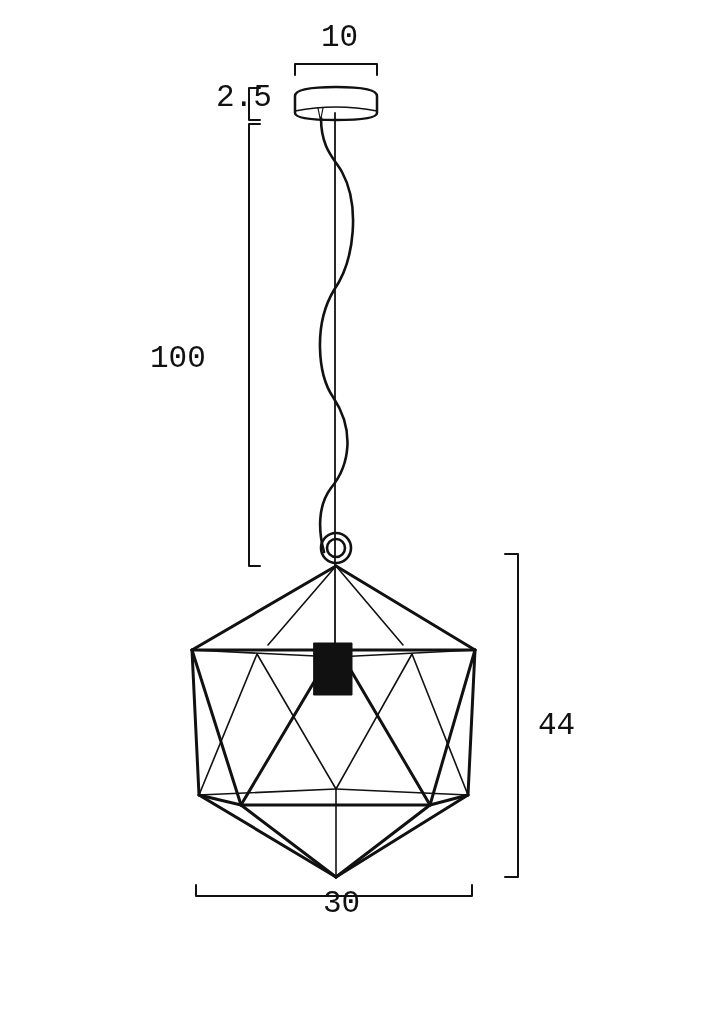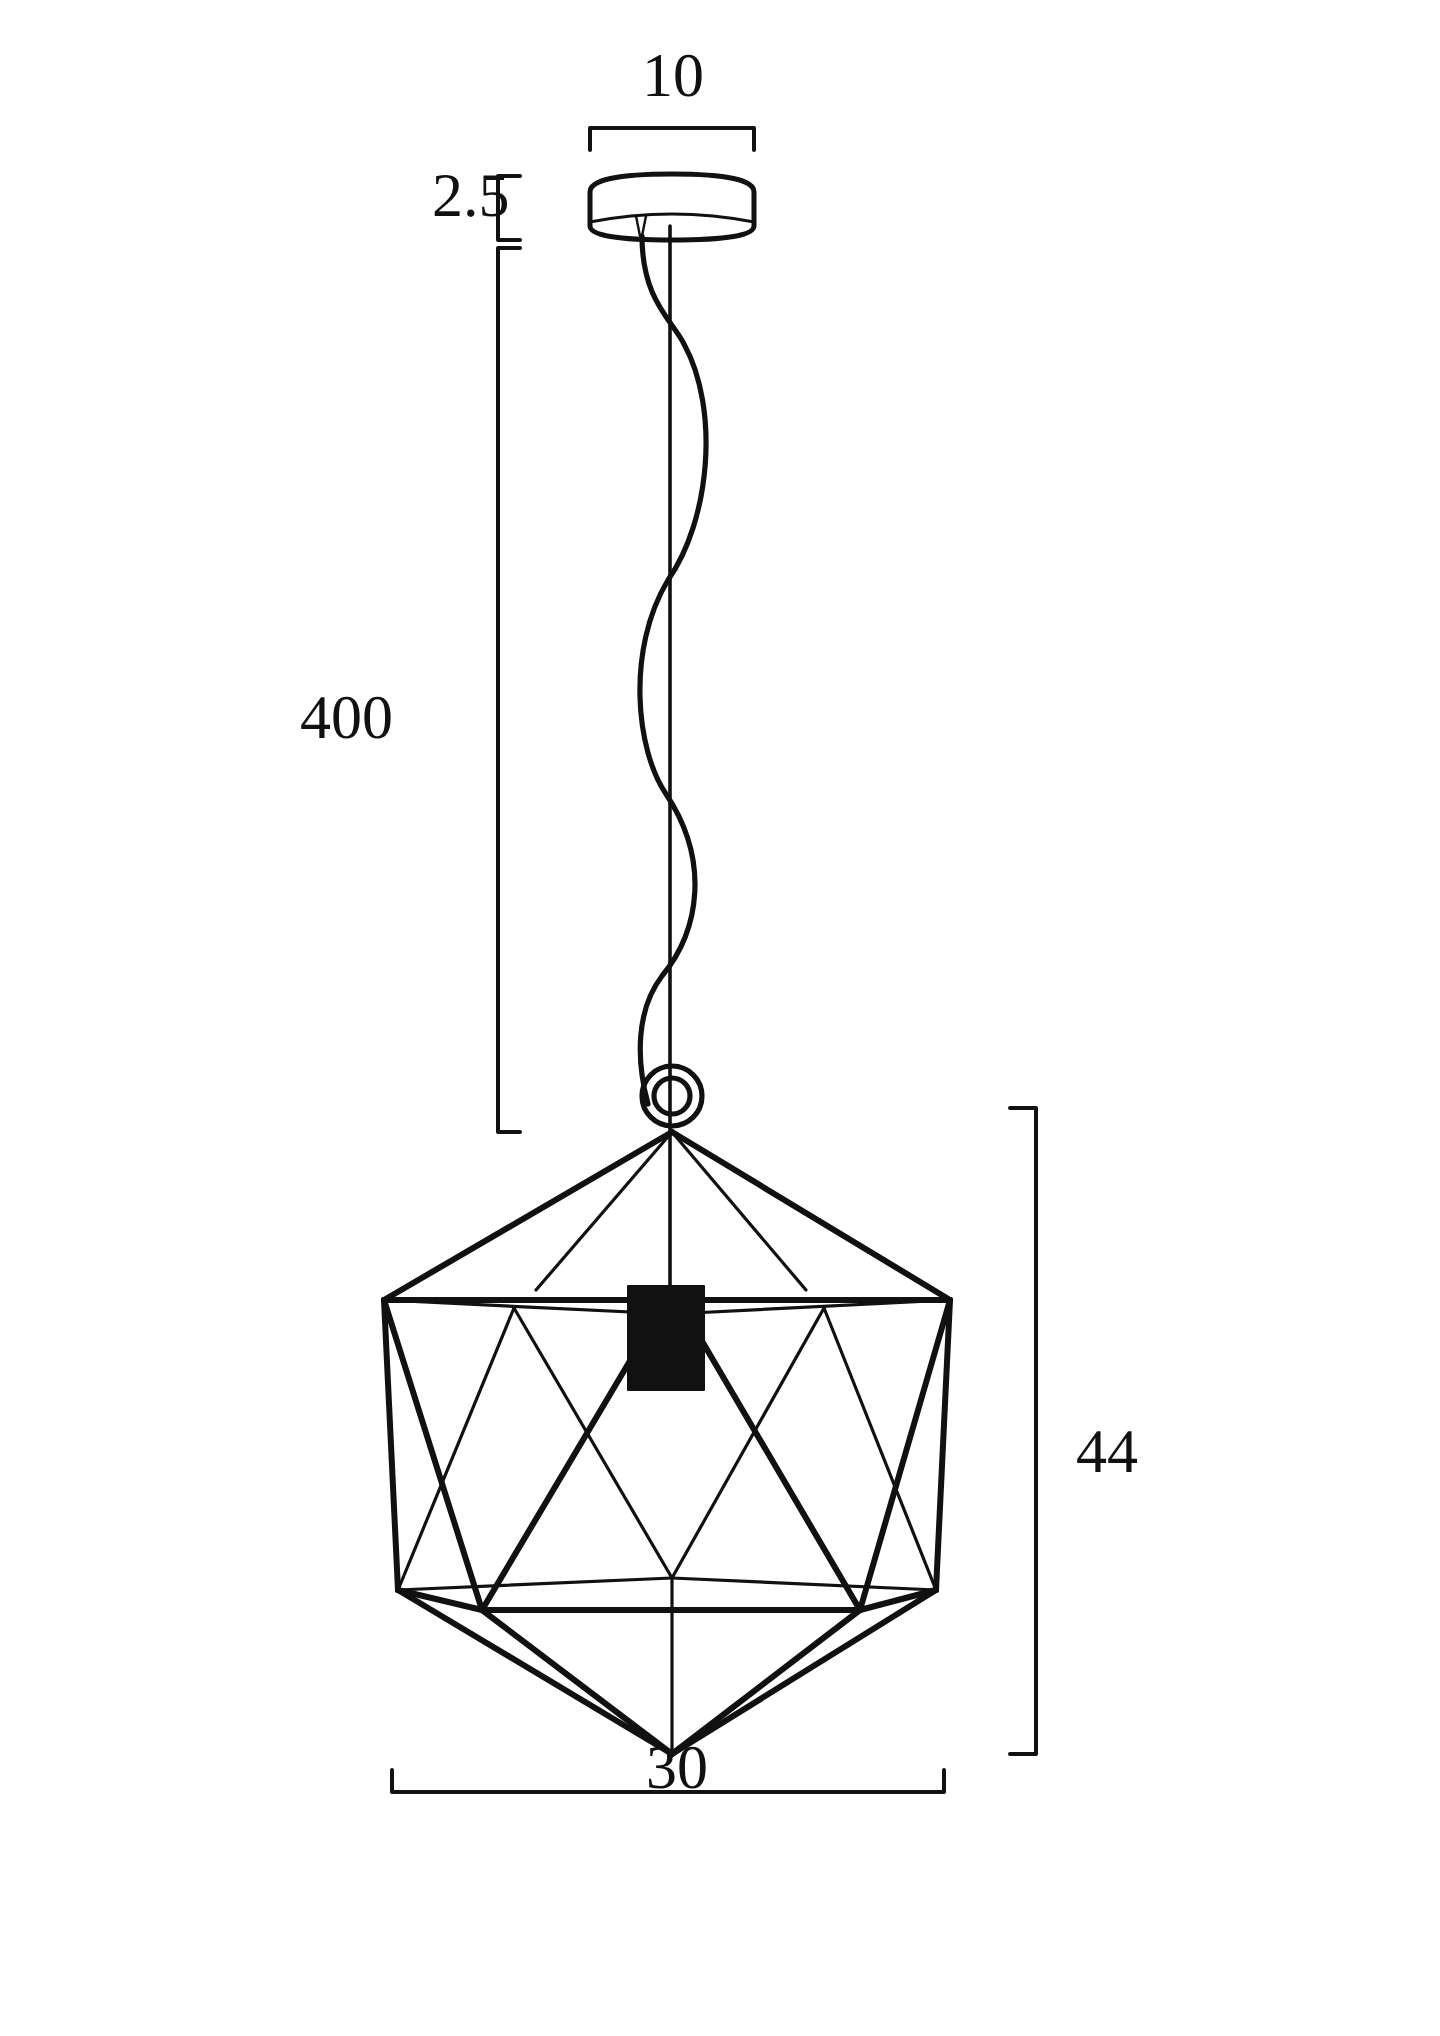--- a/index.html
+++ b/index.html
@@ -1,17 +1,17 @@
 <!DOCTYPE html>
 <html><head>
 <meta charset="utf-8">
 <style>
   html, body { margin: 0; padding: 0; background: #ffffff; }
   body { width: 720px; height: 1018px; position: relative; overflow: hidden; font-family: "Liberation Sans", sans-serif; }
-  .label { position: absolute; font-size: 31px; color: #111111; line-height: 1; font-family: Liberation Serif, serif; }
+  .label { position: absolute; font-size: 31px; color: #111111; line-height: 1; font-family: Liberation Mono, monospace; }
   svg { position: absolute; left: 0; top: 0; }
 </style>
 </head>
 <body>
 
 <svg width="720" height="1018" viewBox="0 0 720 1018" xmlns="http://www.w3.org/2000/svg">
   <g fill="none" stroke="#111111" stroke-linecap="round" stroke-linejoin="round">
 
     <g stroke-width="2">
       <polyline points="295,75 295,64 377,64 377,75"></polyline>
@@ -83,15 +83,15 @@
         <line x1="336" y1="789" x2="336" y2="877"></line>
       </g>
     </g>
 
     <rect x="314" y="643" width="38" height="52" fill="#111111" stroke="#111111" stroke-width="1"></rect>
   </g>
 </svg>
 
 <div class="label" style="left:321px; top:22px;">10</div>
 <div class="label" style="left:168px; top:82px;margin-left:48px;">2.5</div>
-<div class="label" style="left:150px; top:343px;">400</div>
+<div class="label" style="left:150px; top:343px;">100</div>
 <div class="label" style="left:538px; top:710px;">44</div>
-<div class="label" style="left:323px; top:868px;">30</div>
+<div class="label" style="left:323px; top:888px;">30</div>
 
 </body></html>

